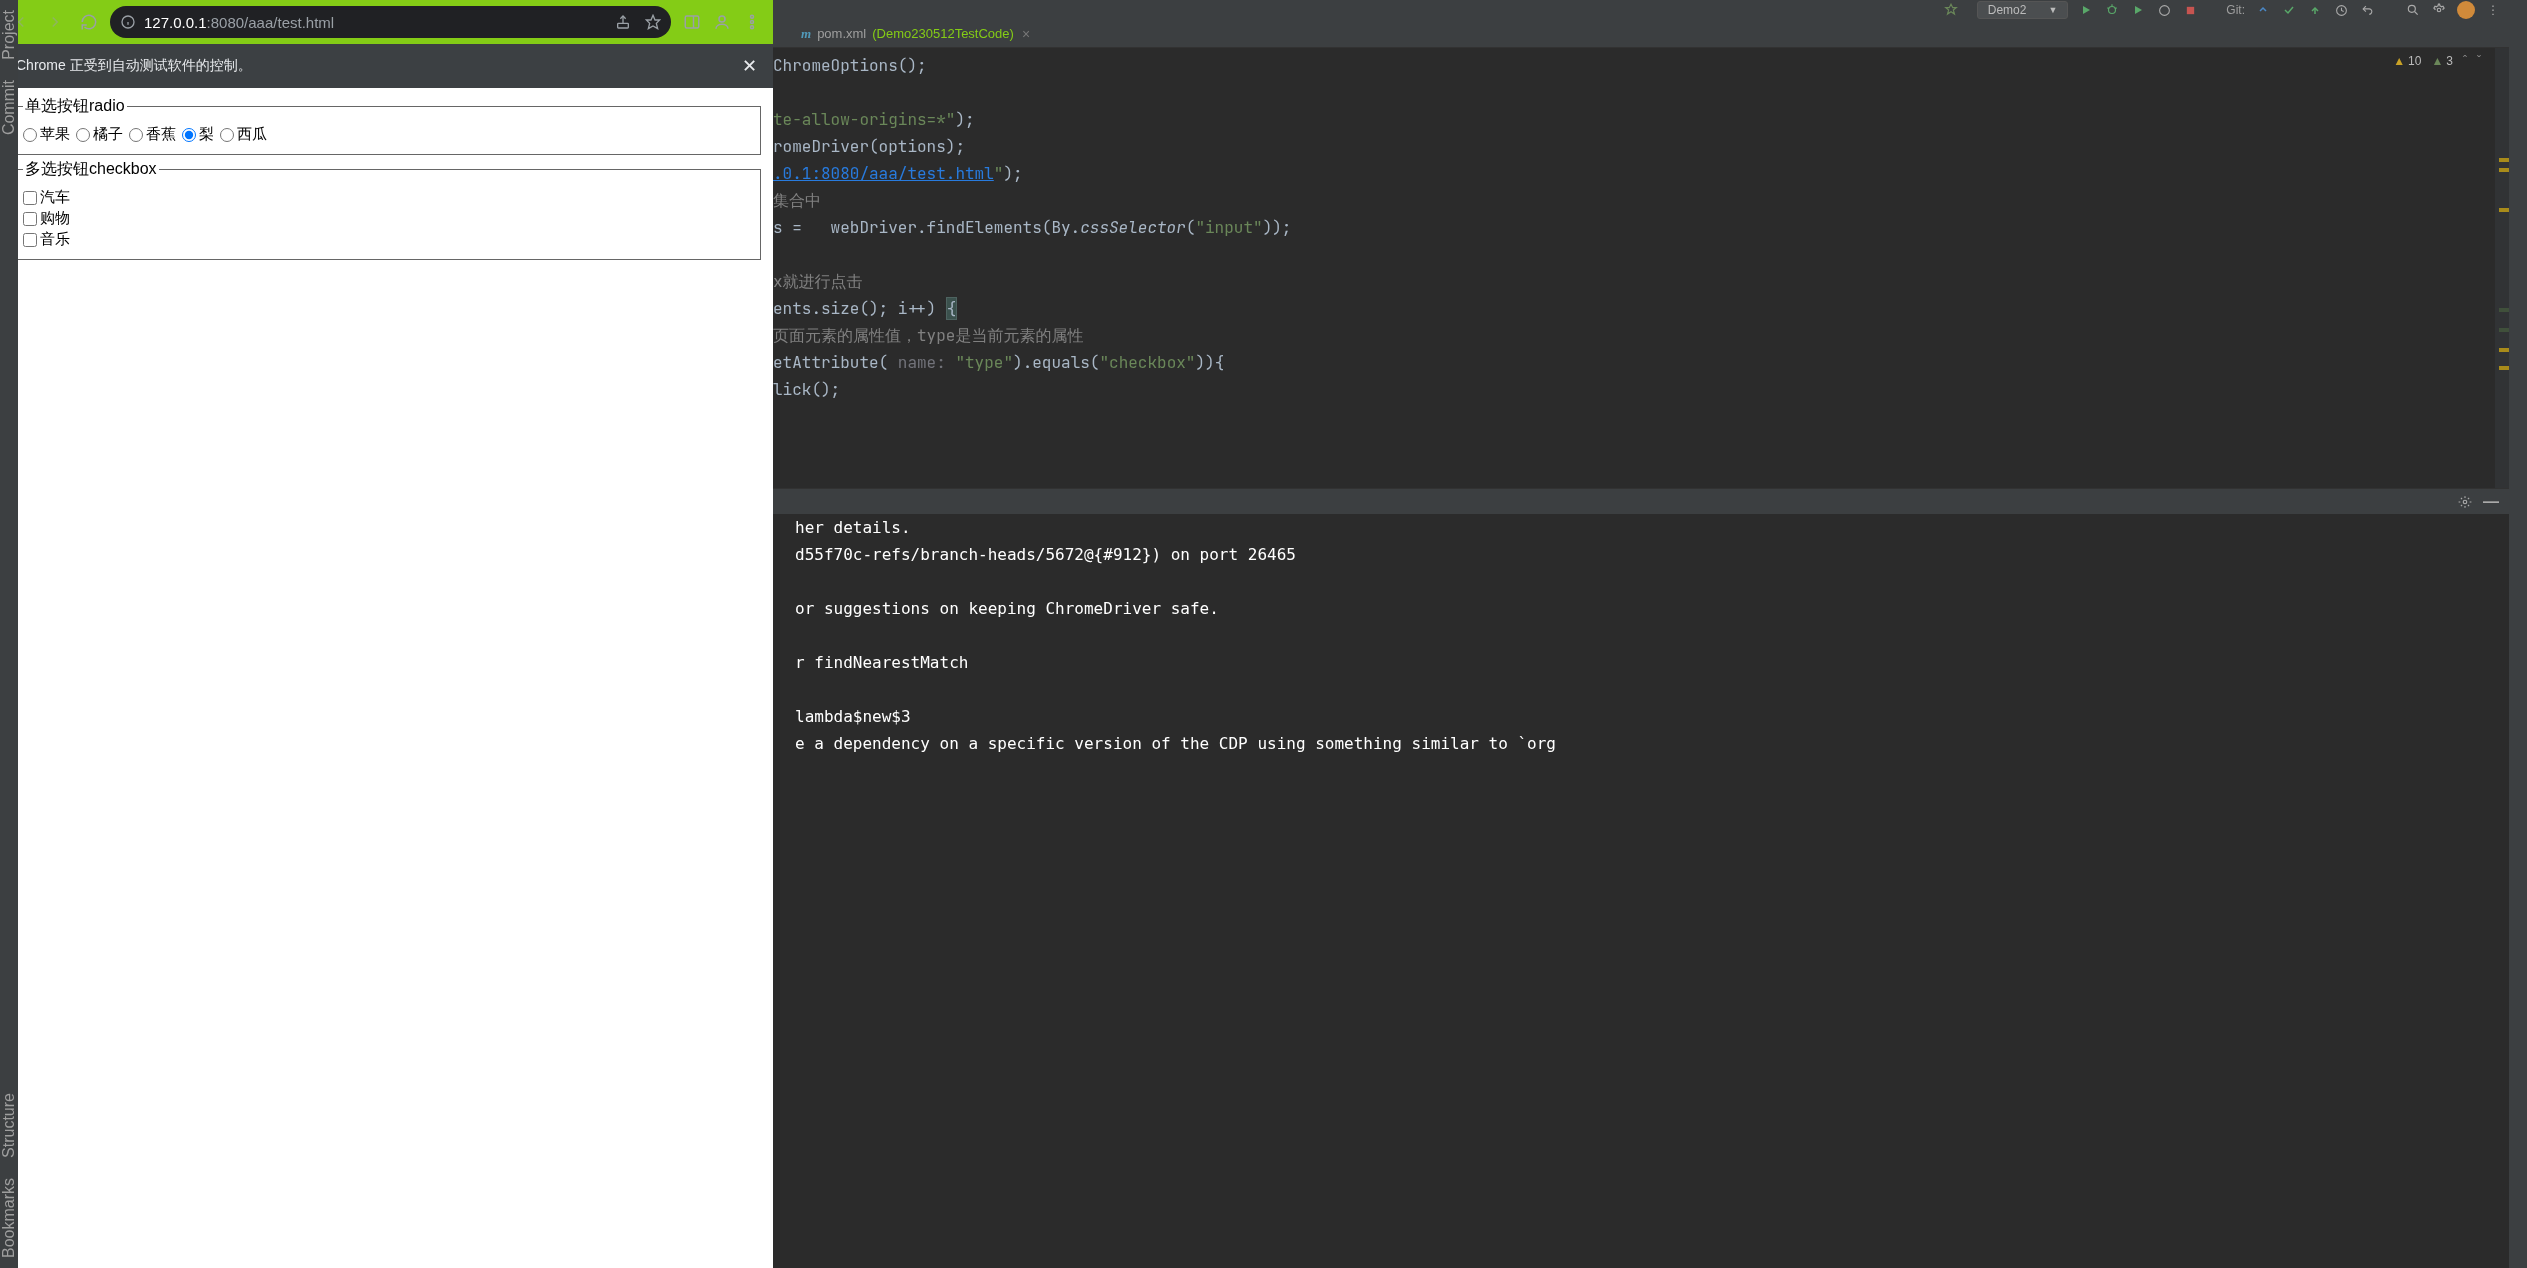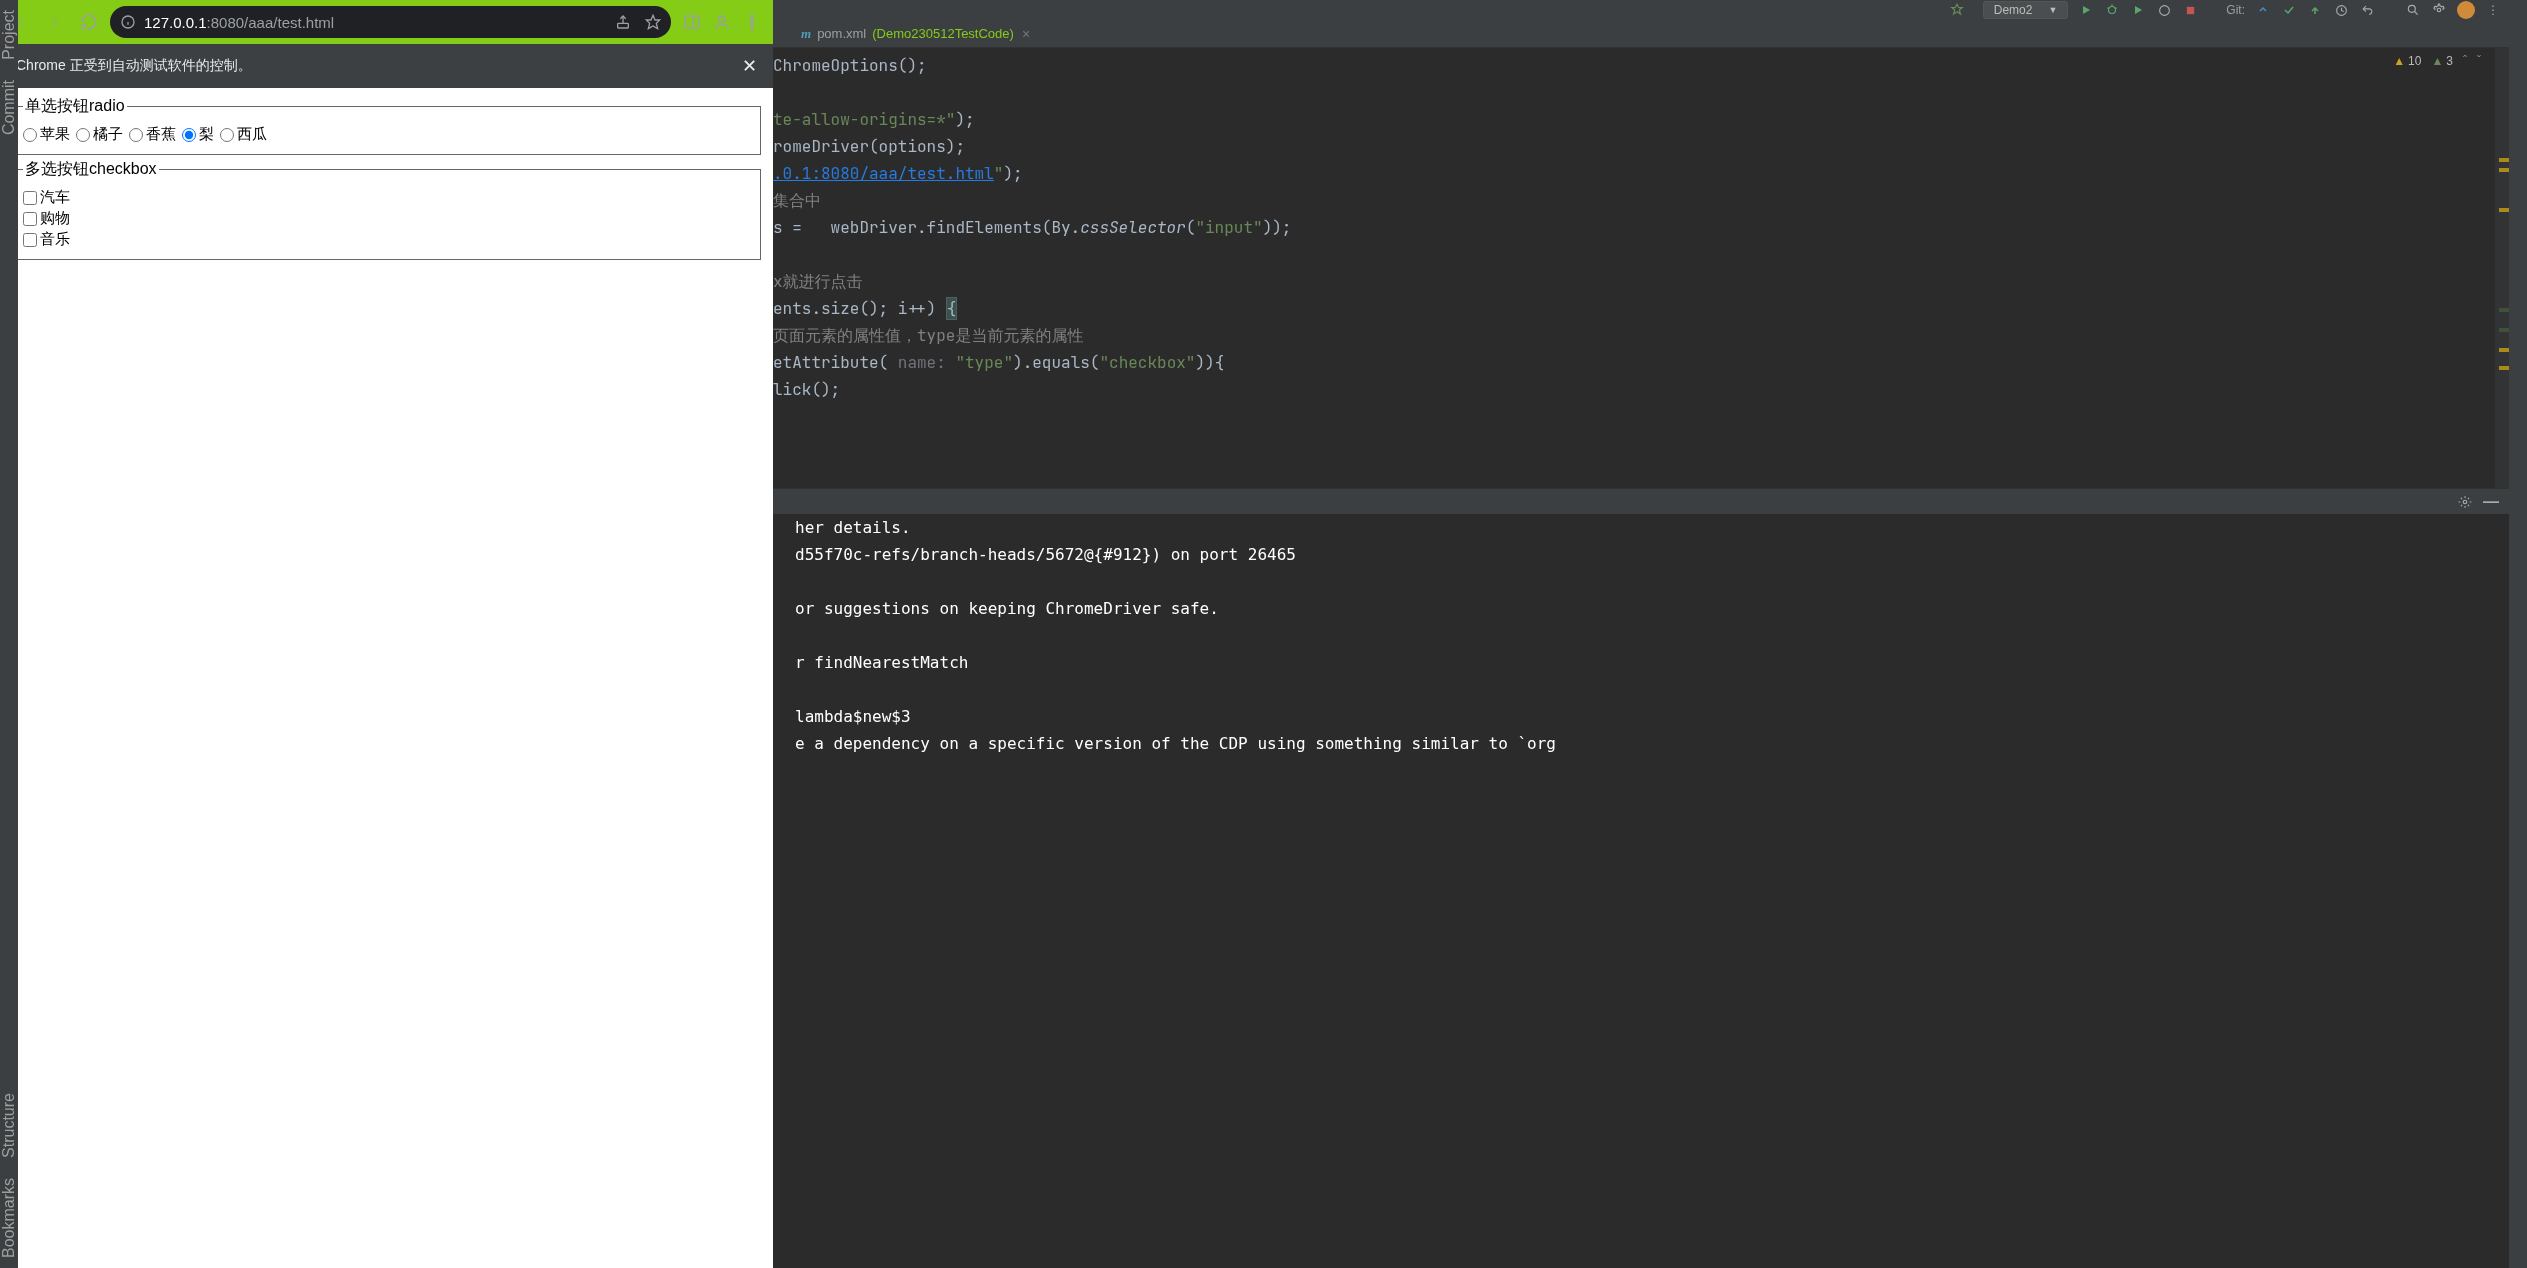--- a/index.html
+++ b/index.html
@@ -40,21 +40,21 @@
 
   
   .ide-panel { flex:1; background:#2b2b2b; display:flex; position:relative; }
   .chrome-panel { position: relative; }
   .side-label { writing-mode: vertical-rl; transform: rotate(180deg); margin: 10px 0; color:#9e9e9e; display:flex; align-items:center; gap:3px;}
   .ide-main { flex:1; display:flex; flex-direction:column; }
   .ide-topbar {
     height: 20px; background:#3c3f41; display:flex; align-items:center; justify-content:flex-end; padding-right:8px; gap:10px;
     font-size:12px; color:#bbb;
   }
-  .run-config { background:#4b4e50; border:1px solid #555; border-radius:3px; padding:0 10px; height:18px; display:flex; align-items:center; gap:16px; font-size:12px;margin-left:8px;}
+  .run-config { background:#4b4e50; border:1px solid #555; border-radius:3px; padding:0 10px; height:18px; display:flex; align-items:center; gap:22px; font-size:12px;margin-left:8px;}
   .top-icon { width:16px; height:16px; display:flex; align-items:center; justify-content:center; }
   .ide-tabs { height:28px; background:#3c3f41; display:flex; align-items:center; padding-left:18px; border-bottom:1px solid #323232;}
   .ide-tab { display:flex; align-items:center; gap:6px; padding:0 10px; height:28px; font-size:13px; color:#9e9e9e;}
   .ide-tab .m-icon { color:#519aba; font-weight:bold; font-style:italic; font-family: serif;}
   .ide-tab .qual { color:#84cc16;}
   .tab-close { color:#777; font-size:14px; margin-left:2px;}
   .ide-editor { flex:0 0 auto; background:#2b2b2b; font-family: "JetBrains Mono", Consolas, monospace; font-size:16px; line-height:27px; color:#a9b7c6; padding: 4px 0 12px 0; position:relative; overflow:hidden; white-space:pre; }
   .ide-editor .line { padding-left:0; height:27px; position:relative;}
   .code-area { height: 440px; position:relative; }
   .warn-badges { position:absolute; top:6px; right:28px; display:flex; gap:10px; font-size:12px; color:#bbb; align-items:center; z-index:2;}

